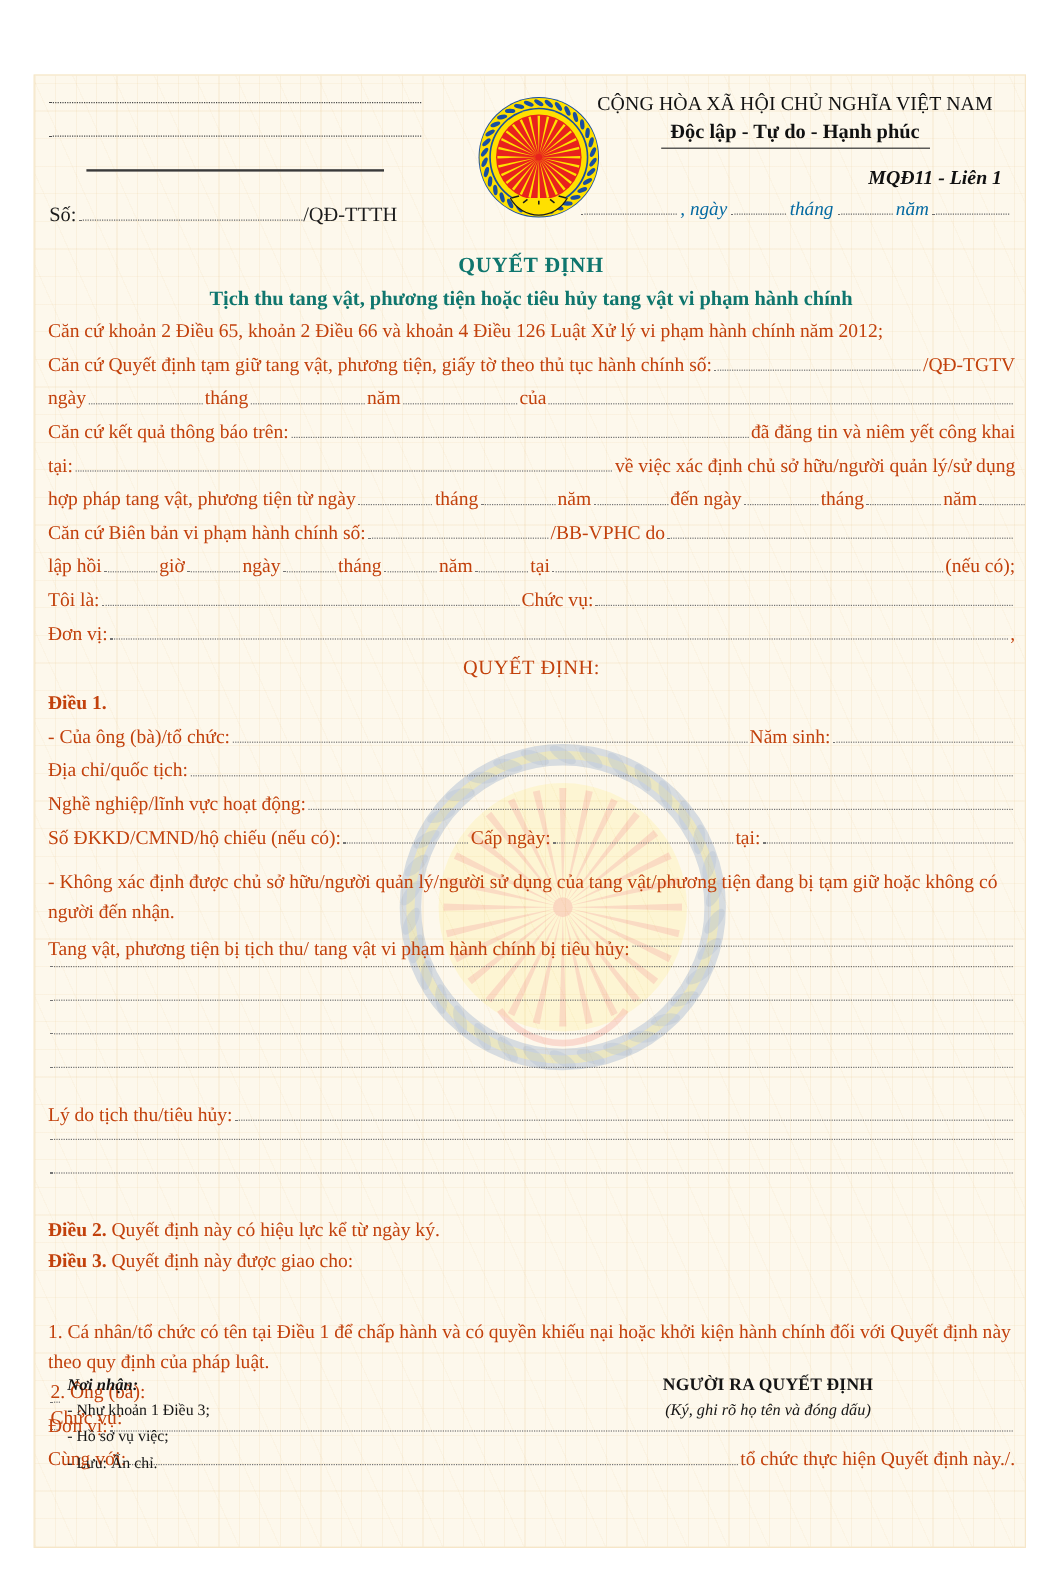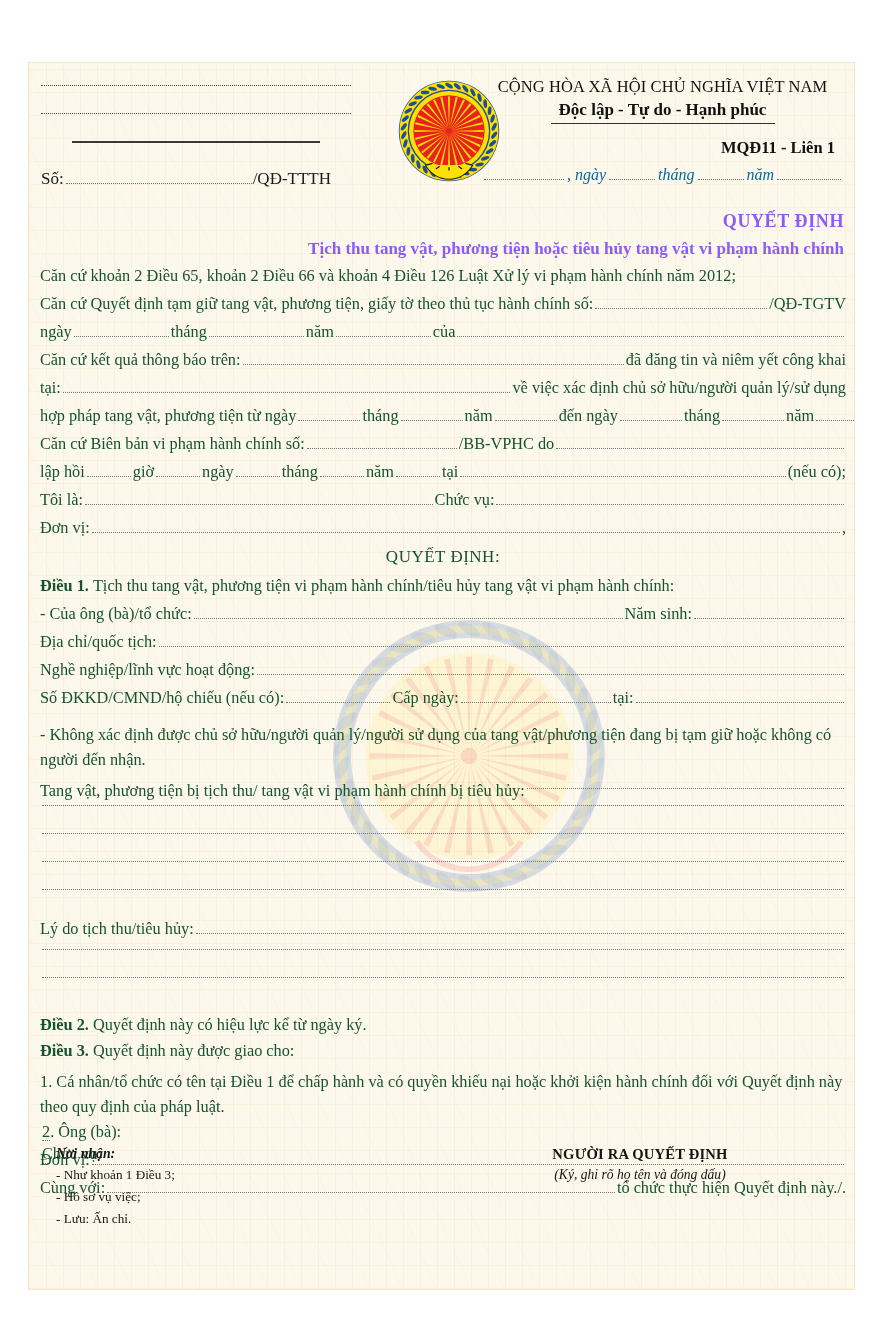--- a/index.html
+++ b/index.html
@@ -121,20 +121,21 @@
   }
   .motto-rule {
     width: 224px;
     margin: 3px auto 0 auto;
     border-bottom: 1.6px solid #333;
   }
   .form-code {
     margin-top: 14px;
     font-size: 16.5px;
     font-weight: bold;
+    font-style: italic;
     text-align: right;
     padding-right: 9px;
   }
   .date-row {
     margin-top: 8px;
     display: flex;
     align-items: baseline;
     font-style: italic;
     font-size: 16px;
     color: #0369a1;
@@ -143,42 +144,42 @@
   .date-row .f1 { flex: 1.25; }
   .date-row .f2 { flex: .72; }
   .date-row .f3 { flex: .72; }
   .date-row .f4 { flex: 1.0; }
 
   
   .title-block {
     position: absolute;
     left: 12px; top: 148px;
     width: 803px;
-    text-align: right;
-    color: #8b5cf6;
+    text-align: center;
+    color: #0f766e;
   }
   .t-main {
     font-size: 18px;
     font-weight: bold;
     letter-spacing: .6px;
   }
   .t-sub {
     font-size: 17px;
     font-weight: bold;
     margin-top: 7px;
   }
 
   
   .body {
     position: absolute;
     left: 11px;
     top: 205px;
     width: 806px;
     font-size: 16.3px;
-    color: #14532d;
+    color: #c2410c;
     line-height: 1;
   }
   .ln {
     display: flex;
     align-items: baseline;
     height: 28px;
     white-space: nowrap;
   }
   .ln.h26 { height: 26px; }
   .ln .txt { flex: none; }
@@ -194,20 +195,21 @@
   .ln .fill.l  { flex: 0 0 95px; }
   .ln .fill.xl { flex: 0 0 150px; }
   .ln .fill.g2 { flex: 2 1 auto; }
   .ln .fill.g3 { flex: 3 1 auto; }
 
   .para {
     white-space: normal;
     height: auto;
     display: block;
     line-height: 25px;
+    margin-top: 28px;
   }
   .bold { font-weight: bold; }
   .center-bold {
     text-align: center;
     font-weight: normal;
     font-size: 17px;
     letter-spacing: .5px;
   }
   .sp { display: inline-block; }
 
@@ -554,21 +556,20 @@
           <span class="txt">,</span>
         </div>
 
         <div class="ln" style="height:30px;justify-content:center;">
           <span class="center-bold">QUYẾT ĐỊNH:</span>
         </div>
 
         <div class="ln">
           <span class="txt bold">Điều 1.</span>
           <span class="sp">&nbsp;</span>
-          <span class="txt">Tịch thu tang vật, phương tiện vi phạm hành chính/tiêu hủy tang vật vi phạm hành chính:</span>
         </div>
 
         <div class="ln">
           <span class="txt">- Của ông (bà)/tổ chức:</span>
           <span class="fill"></span>
           <span class="txt">Năm sinh:</span>
           <span class="fill xl"></span>
         </div>
 
         <div class="ln">

